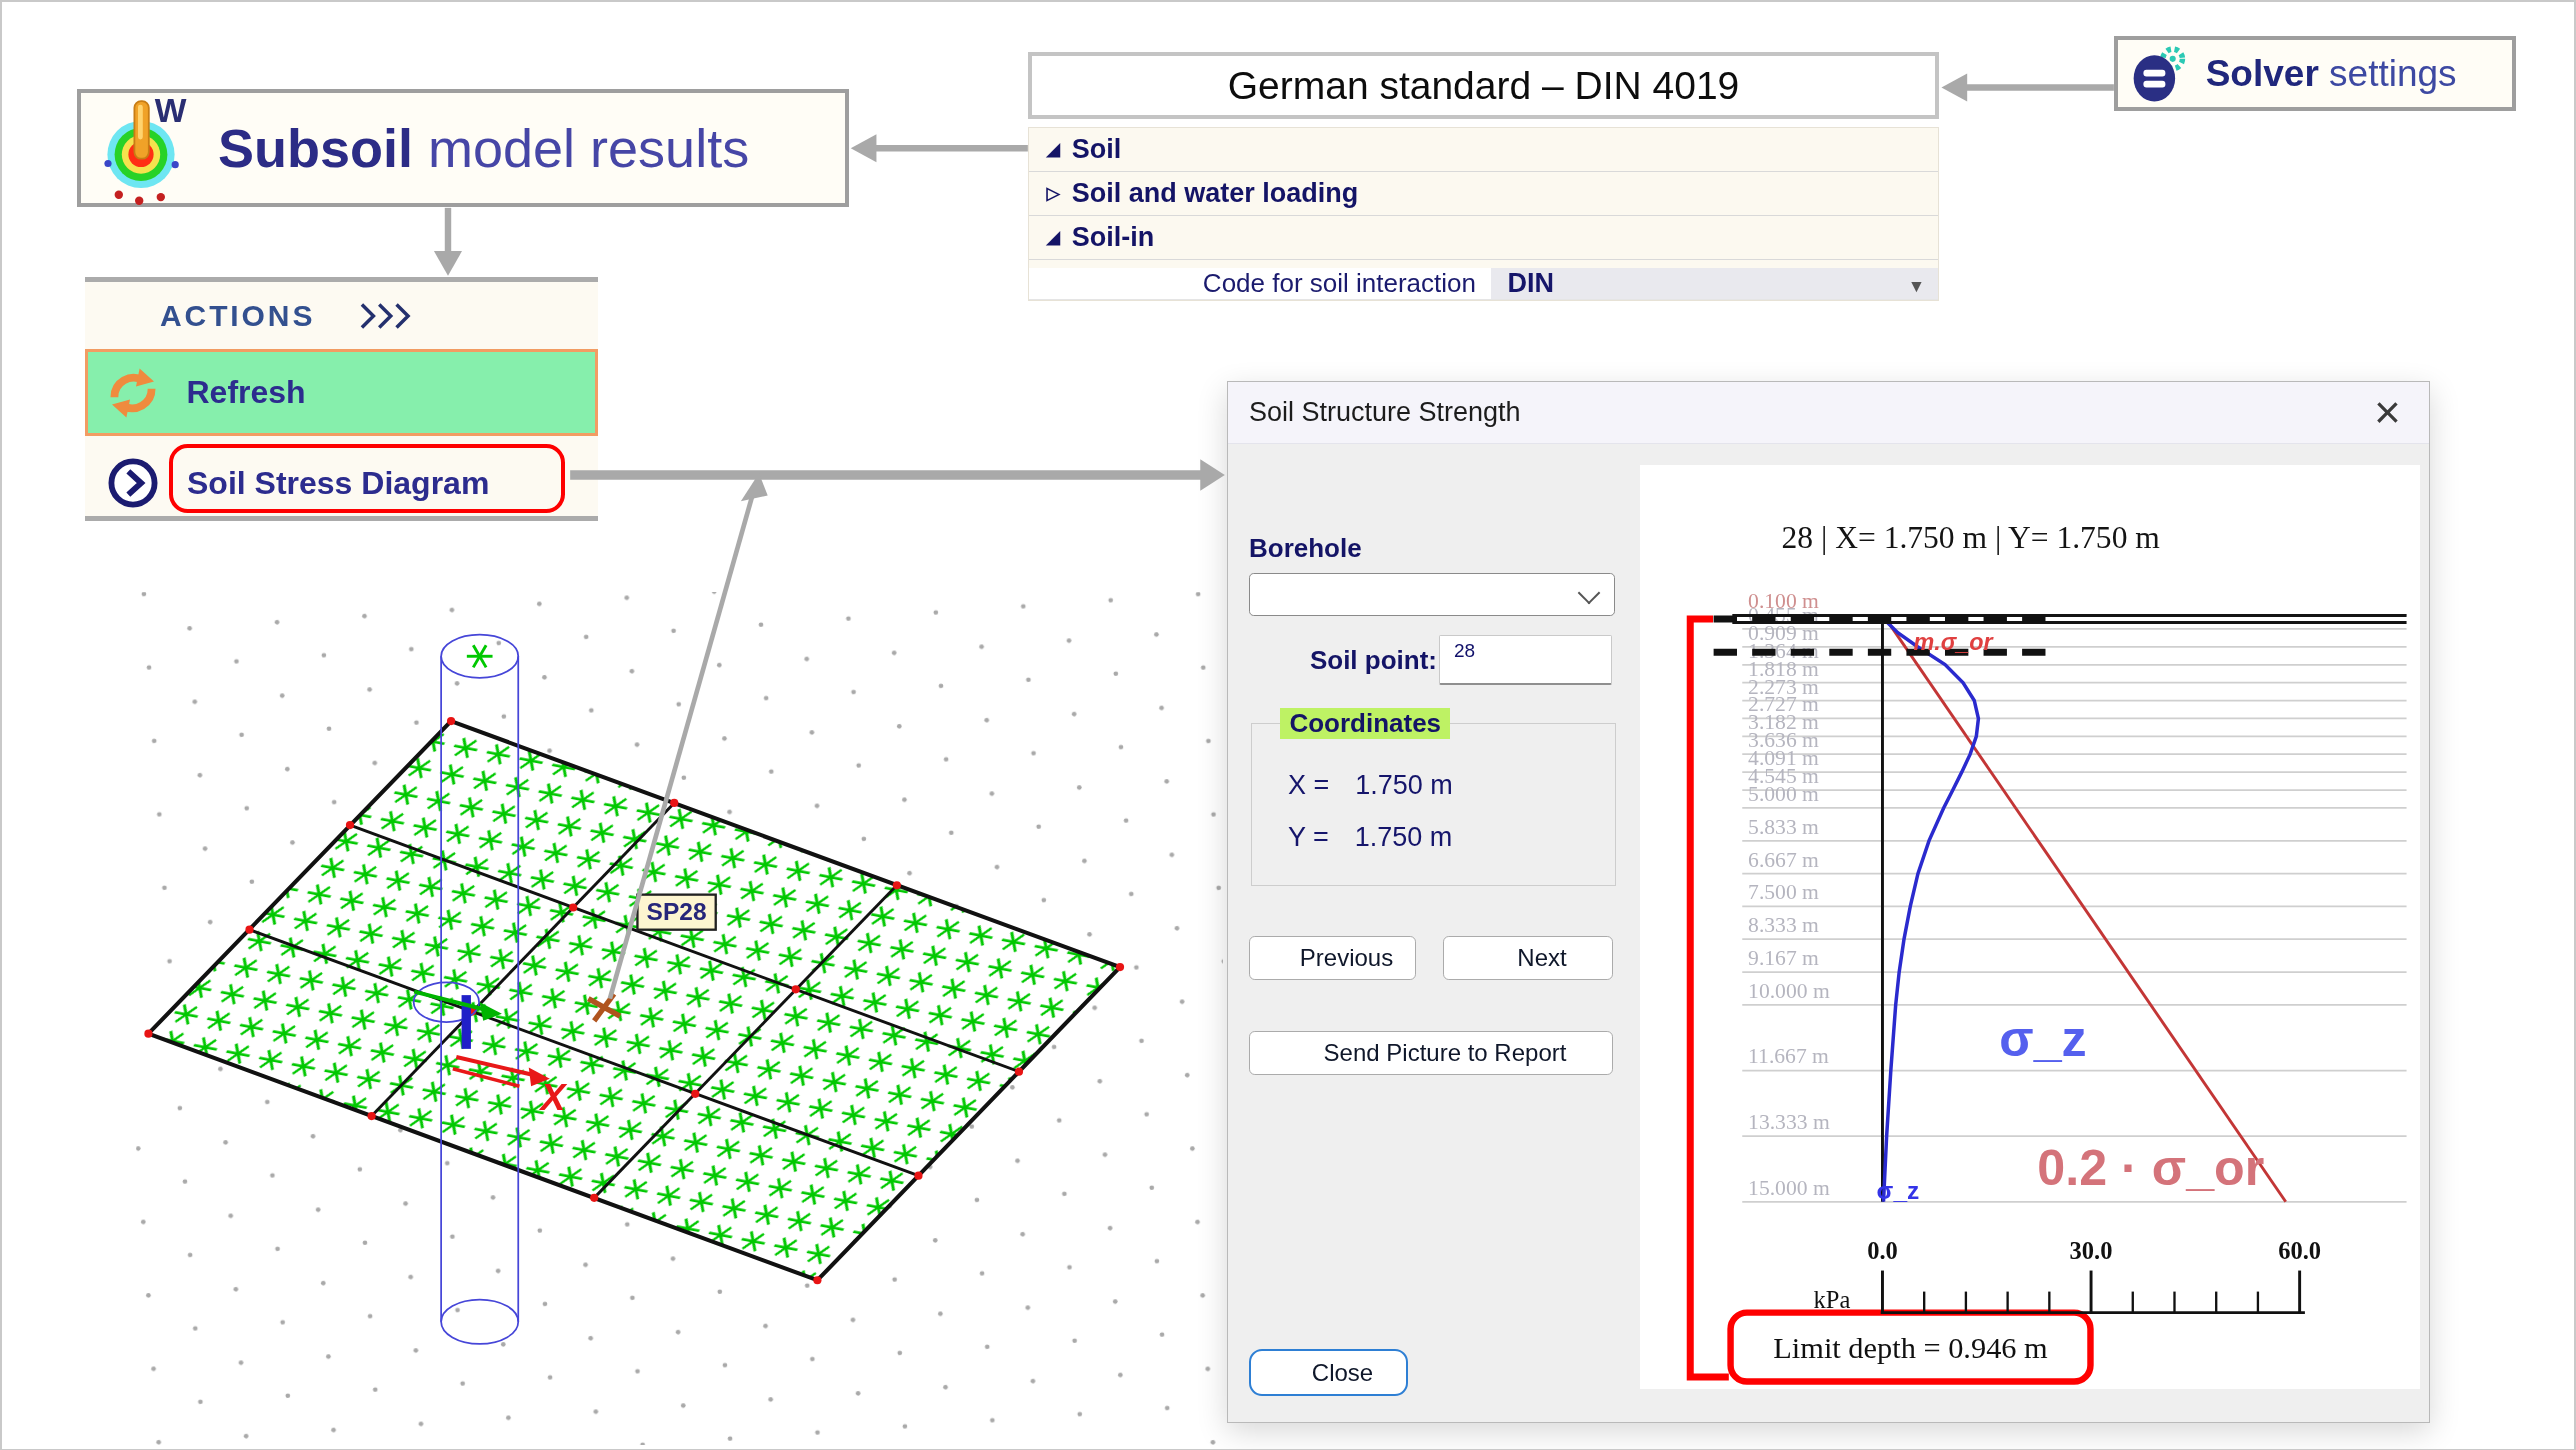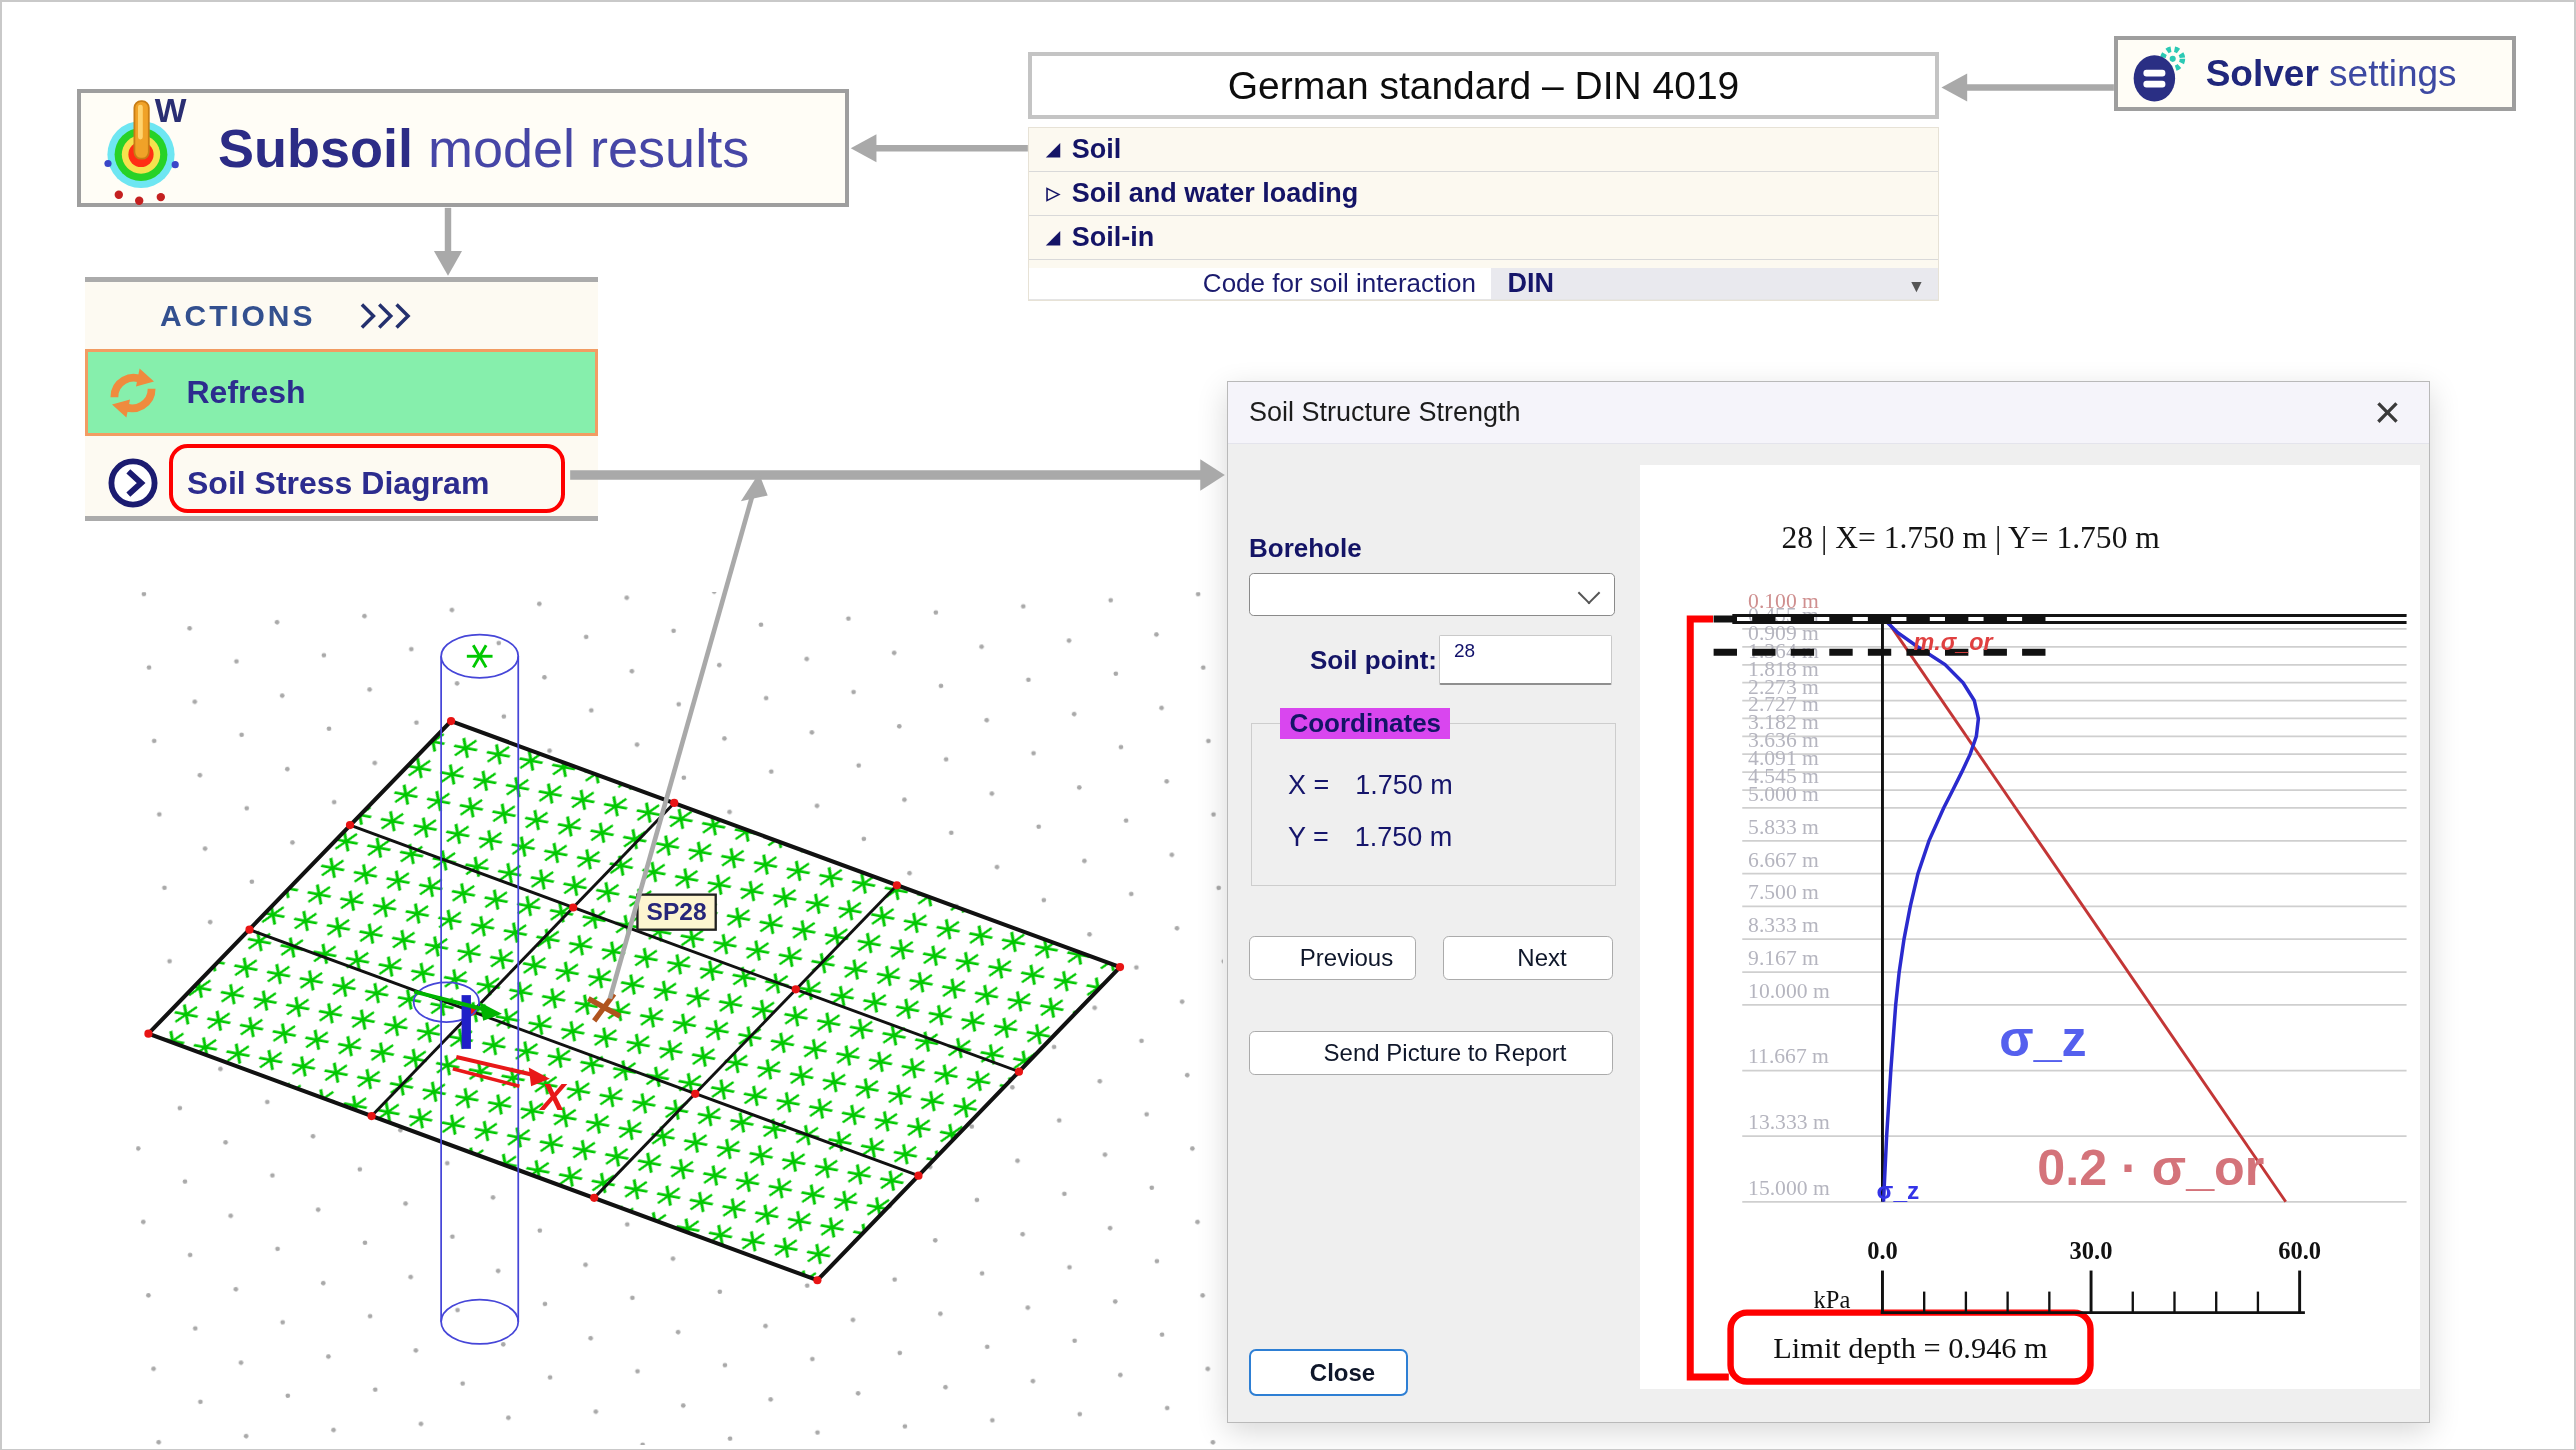--- a/index.html
+++ b/index.html
@@ -63,28 +63,28 @@
   .combo{position:absolute;left:21px;top:191px;width:366px;height:43px;background:#fff;
          border:1.8px solid #8a8a8a;border-radius:4.7px;box-sizing:border-box;}
   .combo-caret{position:absolute;right:17.5px;top:10.5px;width:14px;height:14px;
                border-right:2.3px solid #555;border-bottom:2.3px solid #555;transform:rotate(45deg);}
   .soil-input{position:absolute;left:211px;top:253px;width:173px;height:50px;background:#fff;
               border:1.2px solid #c9c9c9;border-bottom:2.3px solid #8f8f8f;border-radius:1.8px;
               font-size:19px;color:#10106a;padding:3.5px 0 0 14px;box-sizing:border-box;
               font-family:"Liberation Sans",sans-serif;}
   .fieldset{position:absolute;left:23px;top:341px;width:365px;height:163px;
             border:1.8px solid #cdcdcd;box-sizing:border-box;}
-  .fieldset-legend{position:absolute;top:-16.4px;left:28px;background:#d946ef;padding:0 9.4px;
+  .fieldset-legend{position:absolute;top:-16.4px;left:28px;background:#bef264;padding:0 9.4px;
                    font-size:26px;font-weight:600;color:#141466;}
   .coord-row{position:absolute;left:36px;font-size:27px;color:#15156b;white-space:nowrap;}
   .coord-row .val{margin-left:26px;}
   .btn{position:absolute;background:#ffffff;border:1.8px solid #ababab;border-radius:5.8px;
        display:flex;align-items:center;justify-content:center;font-size:24px;color:#0f172a;
        box-sizing:border-box;padding-left:28px;}
-  .btn-close{border:2.9px solid #2e7fd4;border-radius:7px;font-weight:bold;}
+  .btn-close{border:2.9px solid #2e7fd4;border-radius:13px;}
   .chart-panel{position:absolute;left:412px;top:83px;width:780px;height:924px;background:#ffffff;}
   #chart-svg{position:absolute;left:0;top:0;}
 </style>
 </head>
 <body>
 
 <div id="root">
 
   <div class="panel-box subsoil-box">
     <svg width="102" height="115" viewBox="0 0 170 190">

